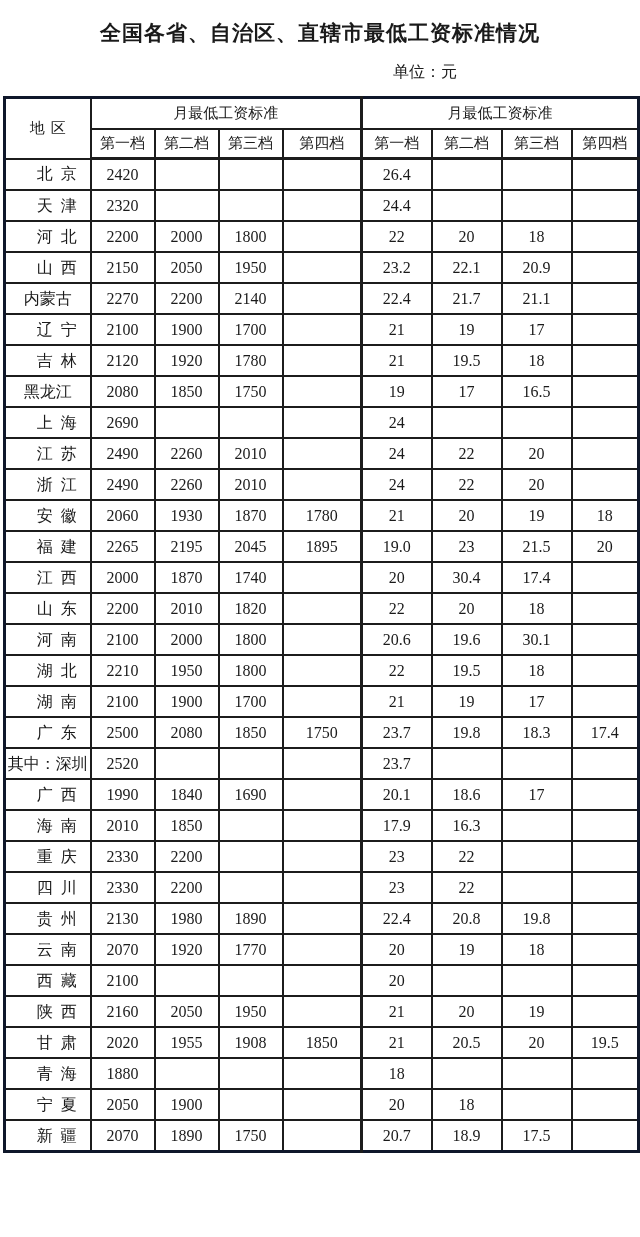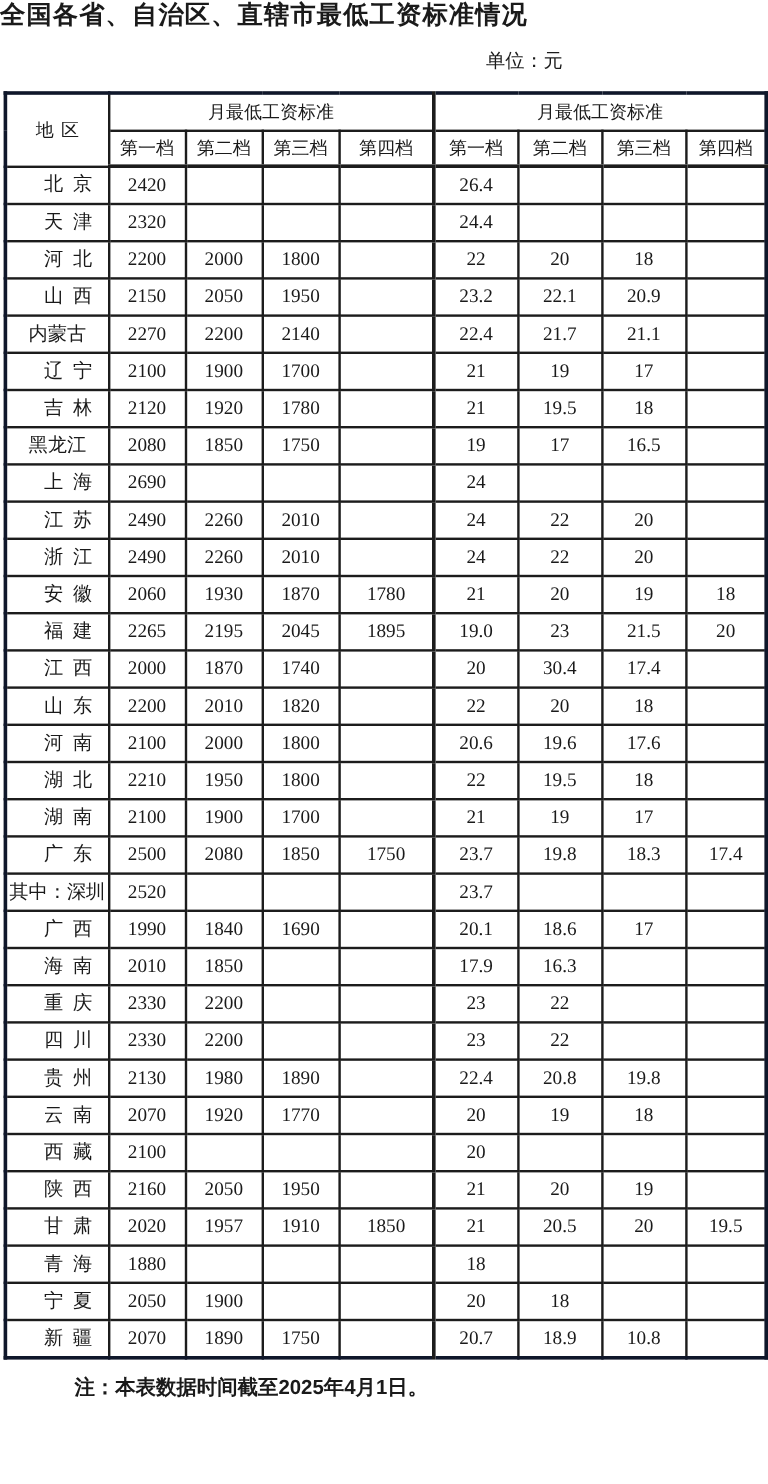--- a/index.html
+++ b/index.html
@@ -9,34 +9,34 @@
   }
   body {
     width: 640px;
     height: 1237px;
     position: relative;
     color: #1a1a1a;
     font-family: "Liberation Serif", "DejaVu Serif", serif;
     overflow: hidden;
   }
   .title {
-    text-align: left;
+    padding-top: 20px;
+    text-align: center;
     font-family: "Liberation Sans", "DejaVu Sans", sans-serif;
     font-size: 21px;
     font-weight: bold;
     letter-spacing: 1px;
     line-height: 25px;
   }
   .unit {
     margin-top: 17px;
     padding-left: 393px;
     font-family: "Liberation Sans", "DejaVu Sans", sans-serif;
     font-size: 16px;
     line-height: 20px;
-    margin-left: 12px;
   }
   table.wage {
     margin: 14px 0 0 3px;
     width: 634px;
     table-layout: fixed;
     border-collapse: collapse;
     border: 3px solid #0f172a;
   }
   table.wage th, table.wage td {
     border: 2px solid #1c1c1c;
@@ -285,21 +285,21 @@
           <td></td>
         </tr>
         <tr>
           <td class="region sp">河南</td>
           <td>2100</td>
           <td>2000</td>
           <td>1800</td>
           <td></td>
           <td class="sep">20.6</td>
           <td>19.6</td>
-          <td>17.6</td>
+          <td>30.1</td>
           <td></td>
         </tr>
         <tr>
           <td class="region sp">湖北</td>
           <td>2210</td>
           <td>1950</td>
           <td>1800</td>
           <td></td>
           <td class="sep">22</td>
           <td>19.5</td>
@@ -423,22 +423,22 @@
           <td>1950</td>
           <td></td>
           <td class="sep">21</td>
           <td>20</td>
           <td>19</td>
           <td></td>
         </tr>
         <tr>
           <td class="region sp">甘肃</td>
           <td>2020</td>
-          <td>1957</td>
-          <td>1910</td>
+          <td>1955</td>
+          <td>1908</td>
           <td>1850</td>
           <td class="sep">21</td>
           <td>20.5</td>
           <td>20</td>
           <td>19.5</td>
         </tr>
         <tr>
           <td class="region sp">青海</td>
           <td>1880</td>
           <td></td>
@@ -461,21 +461,20 @@
           <td></td>
         </tr>
         <tr>
           <td class="region sp">新疆</td>
           <td>2070</td>
           <td>1890</td>
           <td>1750</td>
           <td></td>
           <td class="sep">20.7</td>
           <td>18.9</td>
-          <td>10.8</td>
+          <td>17.5</td>
           <td></td>
         </tr>
       </tbody>
   </table>
 
-  <div class="note">注：本表数据时间截至2025年4月1日。</div>
 
 </div>
 
 </body></html>

